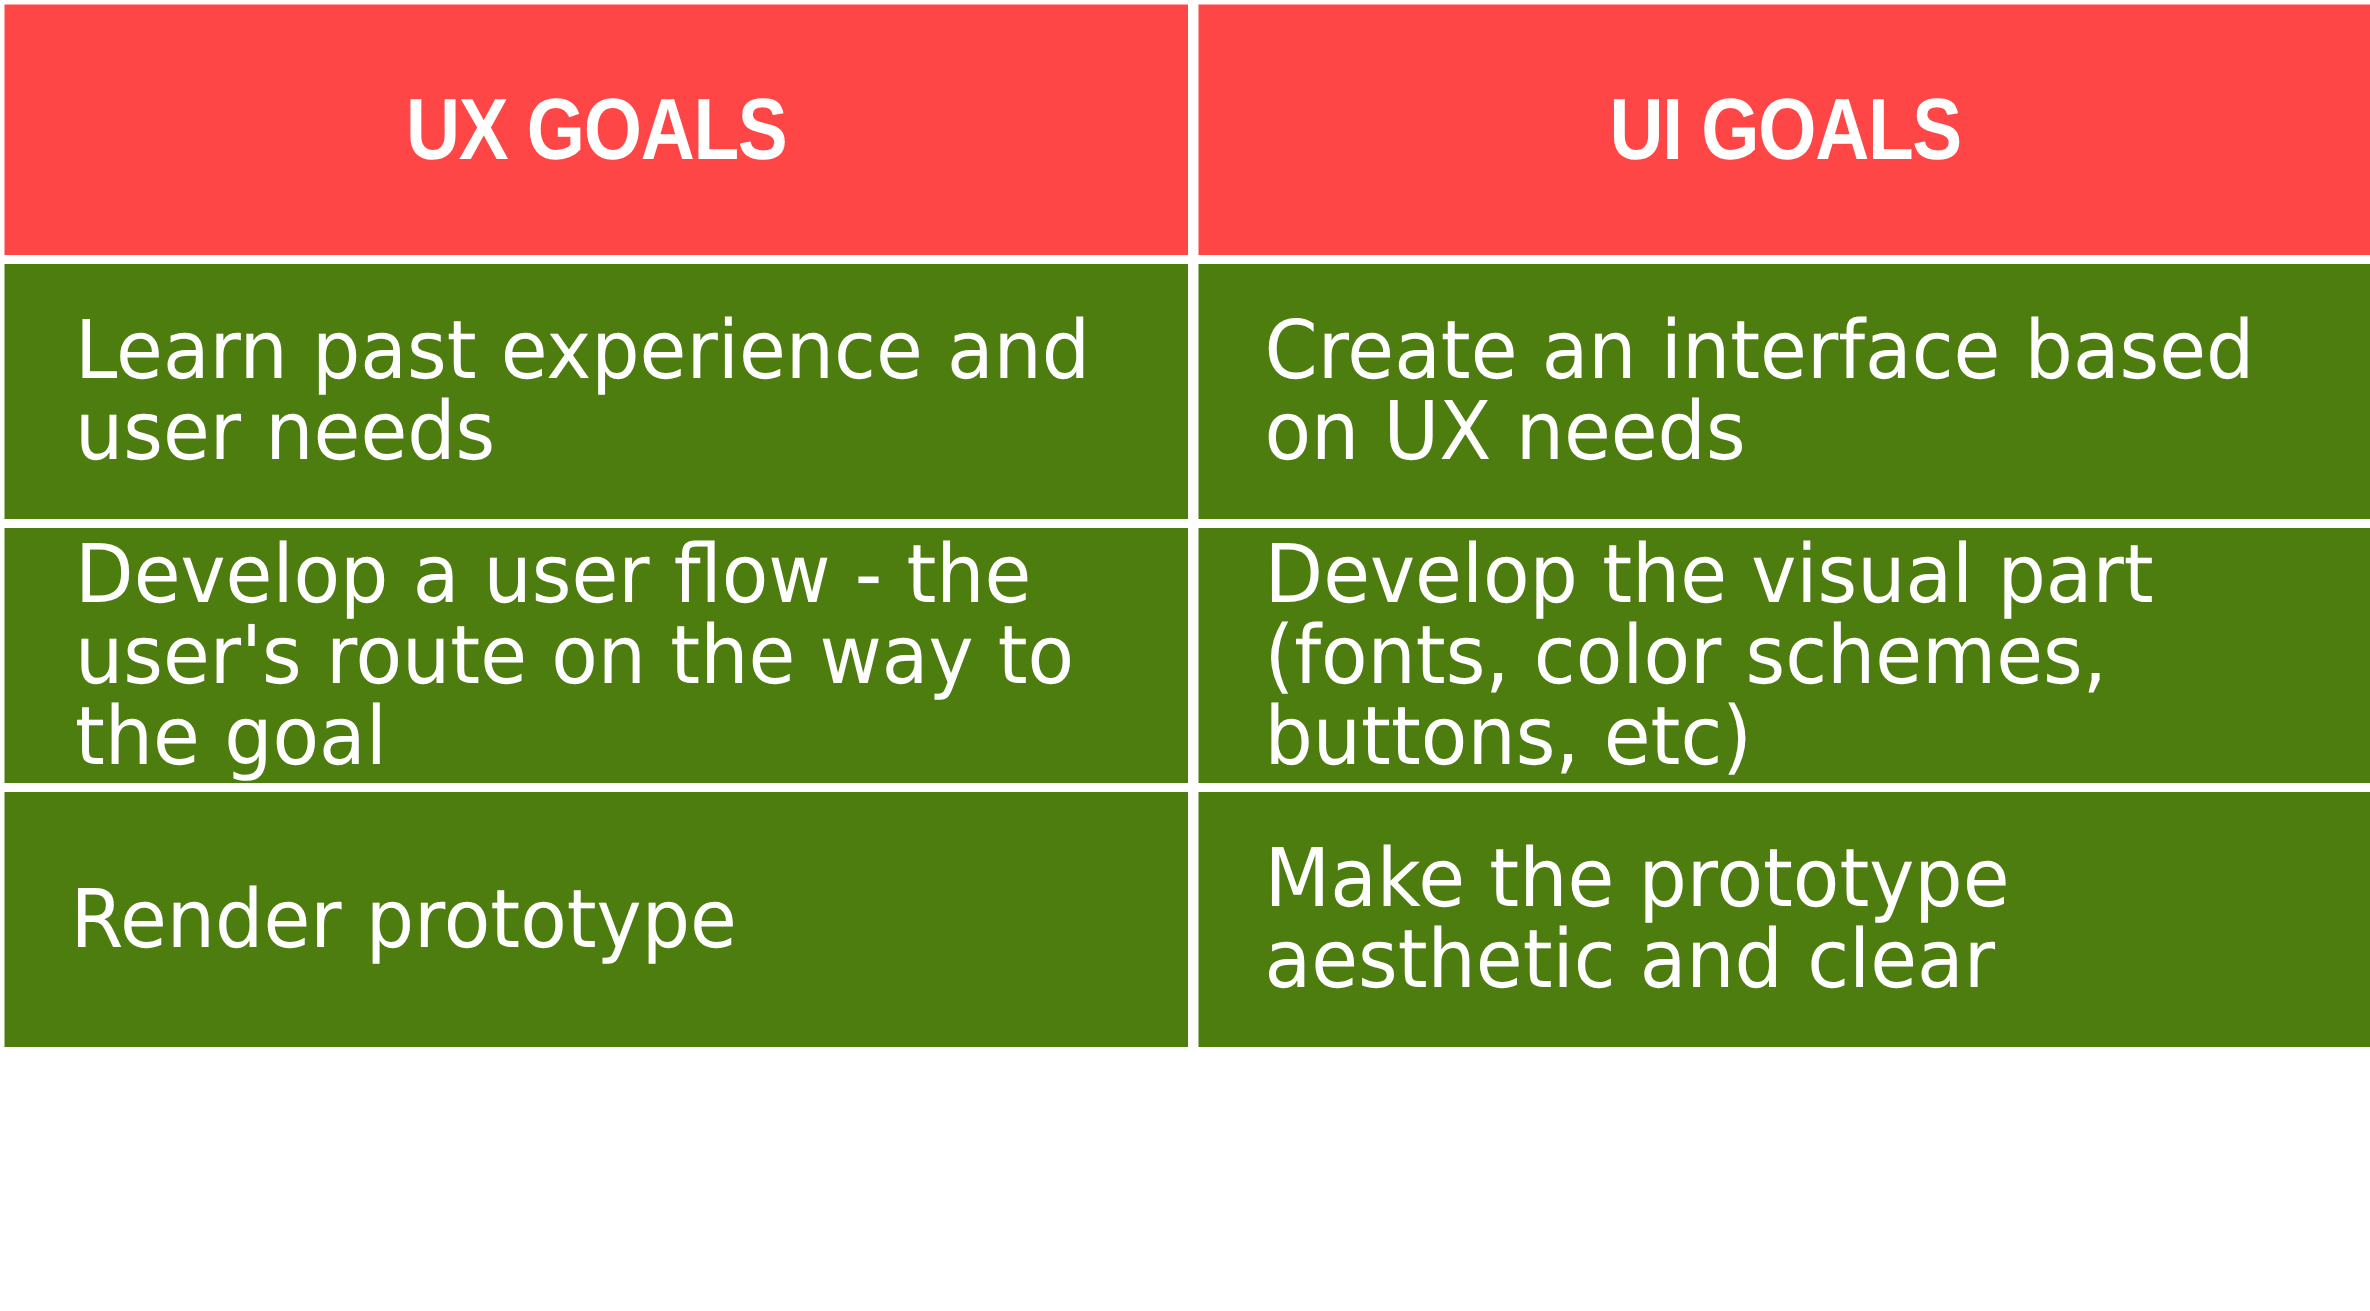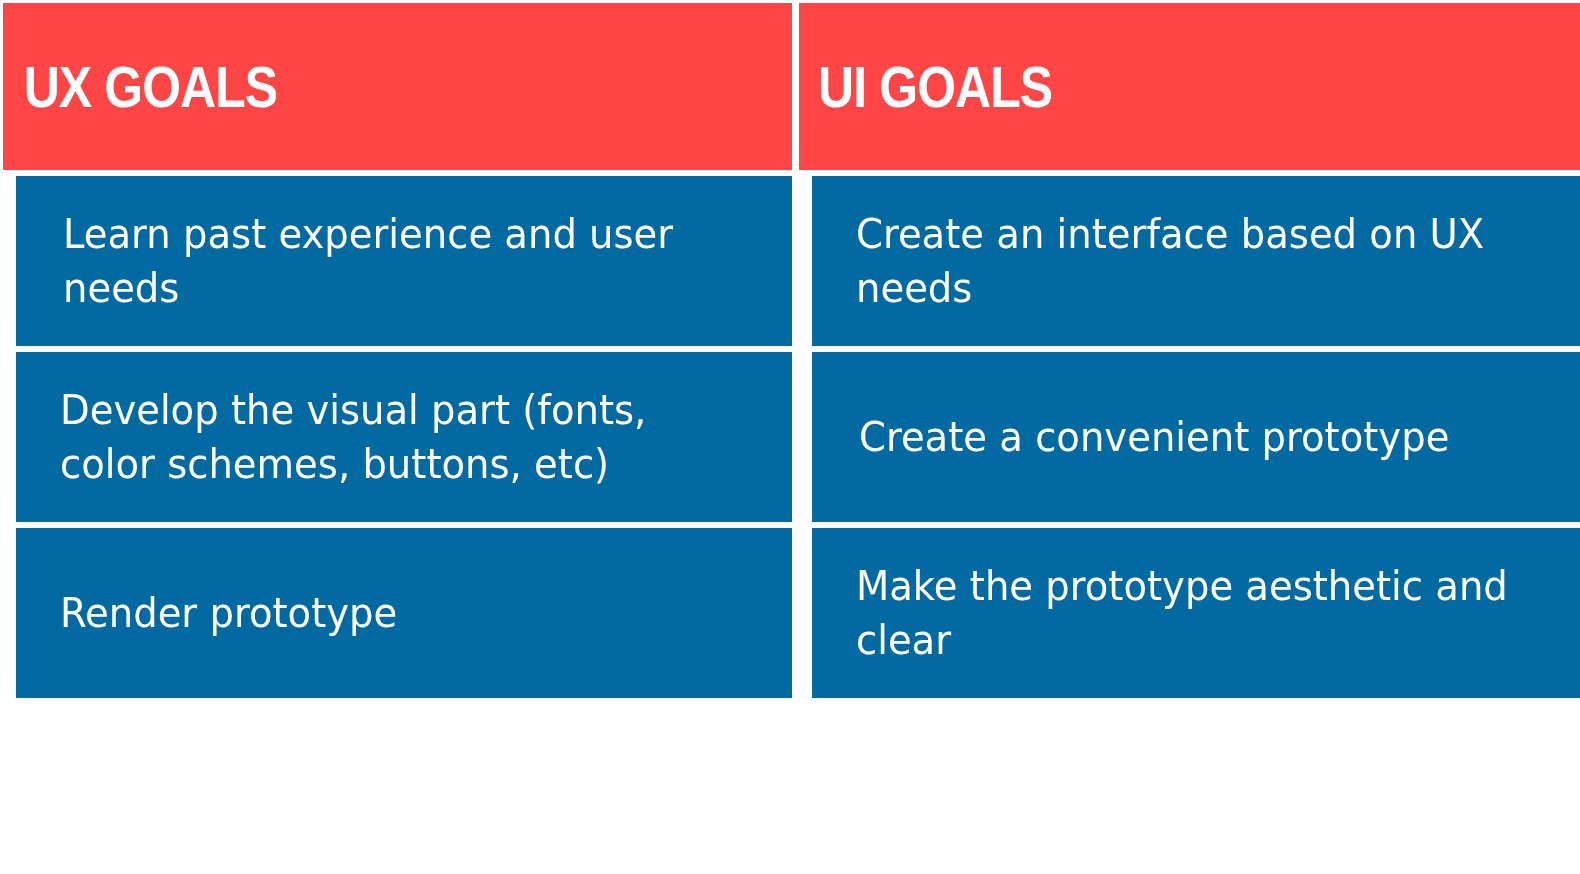--- a/index.html
+++ b/index.html
@@ -11,35 +11,35 @@
     position: absolute; left: 3px; top: 3px;
     width: 1572px; height: 868px;
     display: grid;
     grid-template-columns: 789px 783px;
     grid-template-rows: 167px 170px 170px 170px 171px;
     column-gap: 7px; row-gap: 6px;
     width: 1575px;
   }
   .head {
     background: #fe4646;
-    display: flex; align-items: center; 
+    display: flex; align-items: center; justify-content: center;
     color: #ffffff;
     font-family: "Liberation Sans", sans-serif;
     font-weight: bold; font-size: 58px; letter-spacing: -1px;
     transform-origin: center;
   }
   .head span { display: inline-block; transform: scaleX(0.86); }
   .cell {
-    background: #0369a1;
+    background: #4d7c0f;
     color: #ffffff;
     display: flex; align-items: center;
     font-family: "DejaVu Sans", sans-serif;
-    font-size: 41px; line-height: 54px;
+    font-size: 54px; line-height: 54px;
     box-sizing: border-box;
-    padding-left: 47px; padding-right: 16px; margin-left: 13px;
+    padding-left: 47px; padding-right: 16px;
   }
   .cell span { display: inline-block; transform: scaleX(0.94); transform-origin: left center; }
   .cell.right { padding-left: 44px; }
 </style>
 </head>
 <body>
 
 <div class="table">
   <div class="head">
       <span>UX GOALS</span>
@@ -48,27 +48,27 @@
       <span>UI GOALS</span>
     </div>
 
   <div class="cell">
       <span>Learn past experience and user needs</span>
     </div>
   <div class="cell right">
       <span>Create an interface based on UX needs</span>
     </div>
 
+  <div class="cell">
+      <span>Develop a user flow - the user's route on the way to the goal</span>
+    </div>
   <div class="cell right">
       <span>Develop the visual part  (fonts, color schemes, buttons, etc)</span>
     </div>
 
-  <div class="cell">
-      <span>Create a convenient prototype</span>
-    </div>
   <div class="cell right">
       <span>Render prototype</span>
     </div>
 
   <div class="cell right">
       <span>Make the prototype aesthetic and clear</span>
     </div>
 </div>
 
 </body></html>

